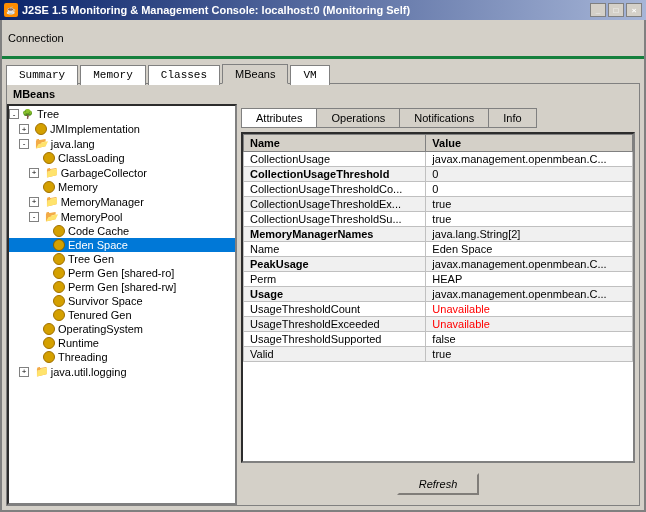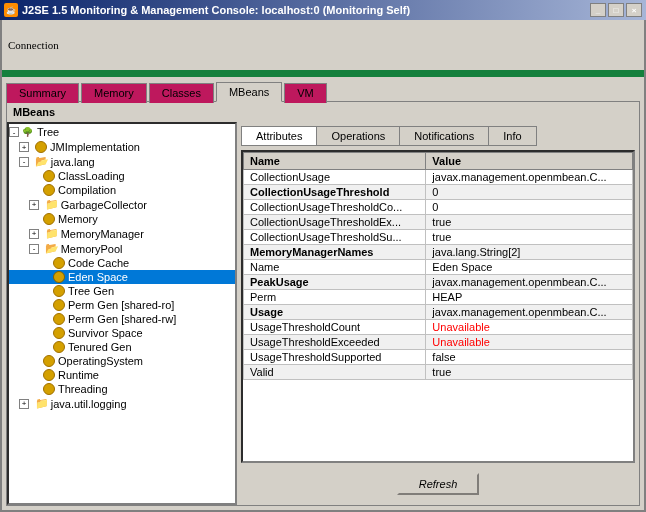--- a/index.html
+++ b/index.html
@@ -56,24 +56,23 @@
     }
     .window-body {
       background: #d4d0c8;
       border: 2px solid #808080;
       border-top: none;
       height: calc(512px - 20px);
       display: flex;
       flex-direction: column;
     }
     .menu-bar {
-      padding: 19px 6px;
-      font-size: 11px;
-      border-bottom: 7px solid #15803d;
-      font-family: Liberation Serif, serif;
+      padding: 12px 6px;
+      font-size: 11px;
+      border-bottom: 3px solid #15803d;
     }
     .tab-bar {
       display: flex;
       padding: 4px 4px 0 4px;
       gap: 2px;
       background: #d4d0c8;
     }
     .tab {
       padding: 3px 12px;
       border: 1px solid #808080;
@@ -84,22 +83,23 @@
       position: relative;
       top: 1px;
     }
     .tab.active {
       background: #d4d0c8;
       border-bottom: 1px solid #d4d0c8;
       font-weight: normal;
       z-index: 1;
     }
     .tab:not(.active) {
-      background: #be185d;
+      background: #ffffff;
       top: 2px;
+      font-family: Liberation Mono, monospace;
     }
     .main-content {
       flex: 1;
       display: flex;
       flex-direction: column;
       border: 1px solid #808080;
       margin: 0 4px 4px 4px;
       background: #d4d0c8;
       overflow: hidden;
     }
@@ -298,27 +298,20 @@
           <span class="spacer" style="width:4px"></span>
           <span style="color:#806000;font-size:11px;margin-right:2px;">📂</span>
           <span>java.lang</span>
         </div>
         <div class="tree-item">
           <span class="spacer"></span>
             <span class="spacer"></span>
           <span class="spacer" style="width:14px"></span>
           <span class="bean-icon"></span>
           <span>ClassLoading</span>
-        </div>
-        <div class="tree-item">
-          <span class="spacer"></span>
-            <span class="spacer"></span>
-          <span class="spacer" style="width:14px"></span>
-          <span class="bean-icon"></span>
-          <span>Compilation</span>
         </div>
         <div class="tree-item">
           <span class="spacer"></span>
             <span class="spacer"></span>
           <span class="expand-btn">+</span>
           <span class="spacer" style="width:4px"></span>
           <span style="color:#806000;font-size:11px;margin-right:2px;">📁</span>
           <span>GarbageCollector</span>
         </div>
         <div class="tree-item">

